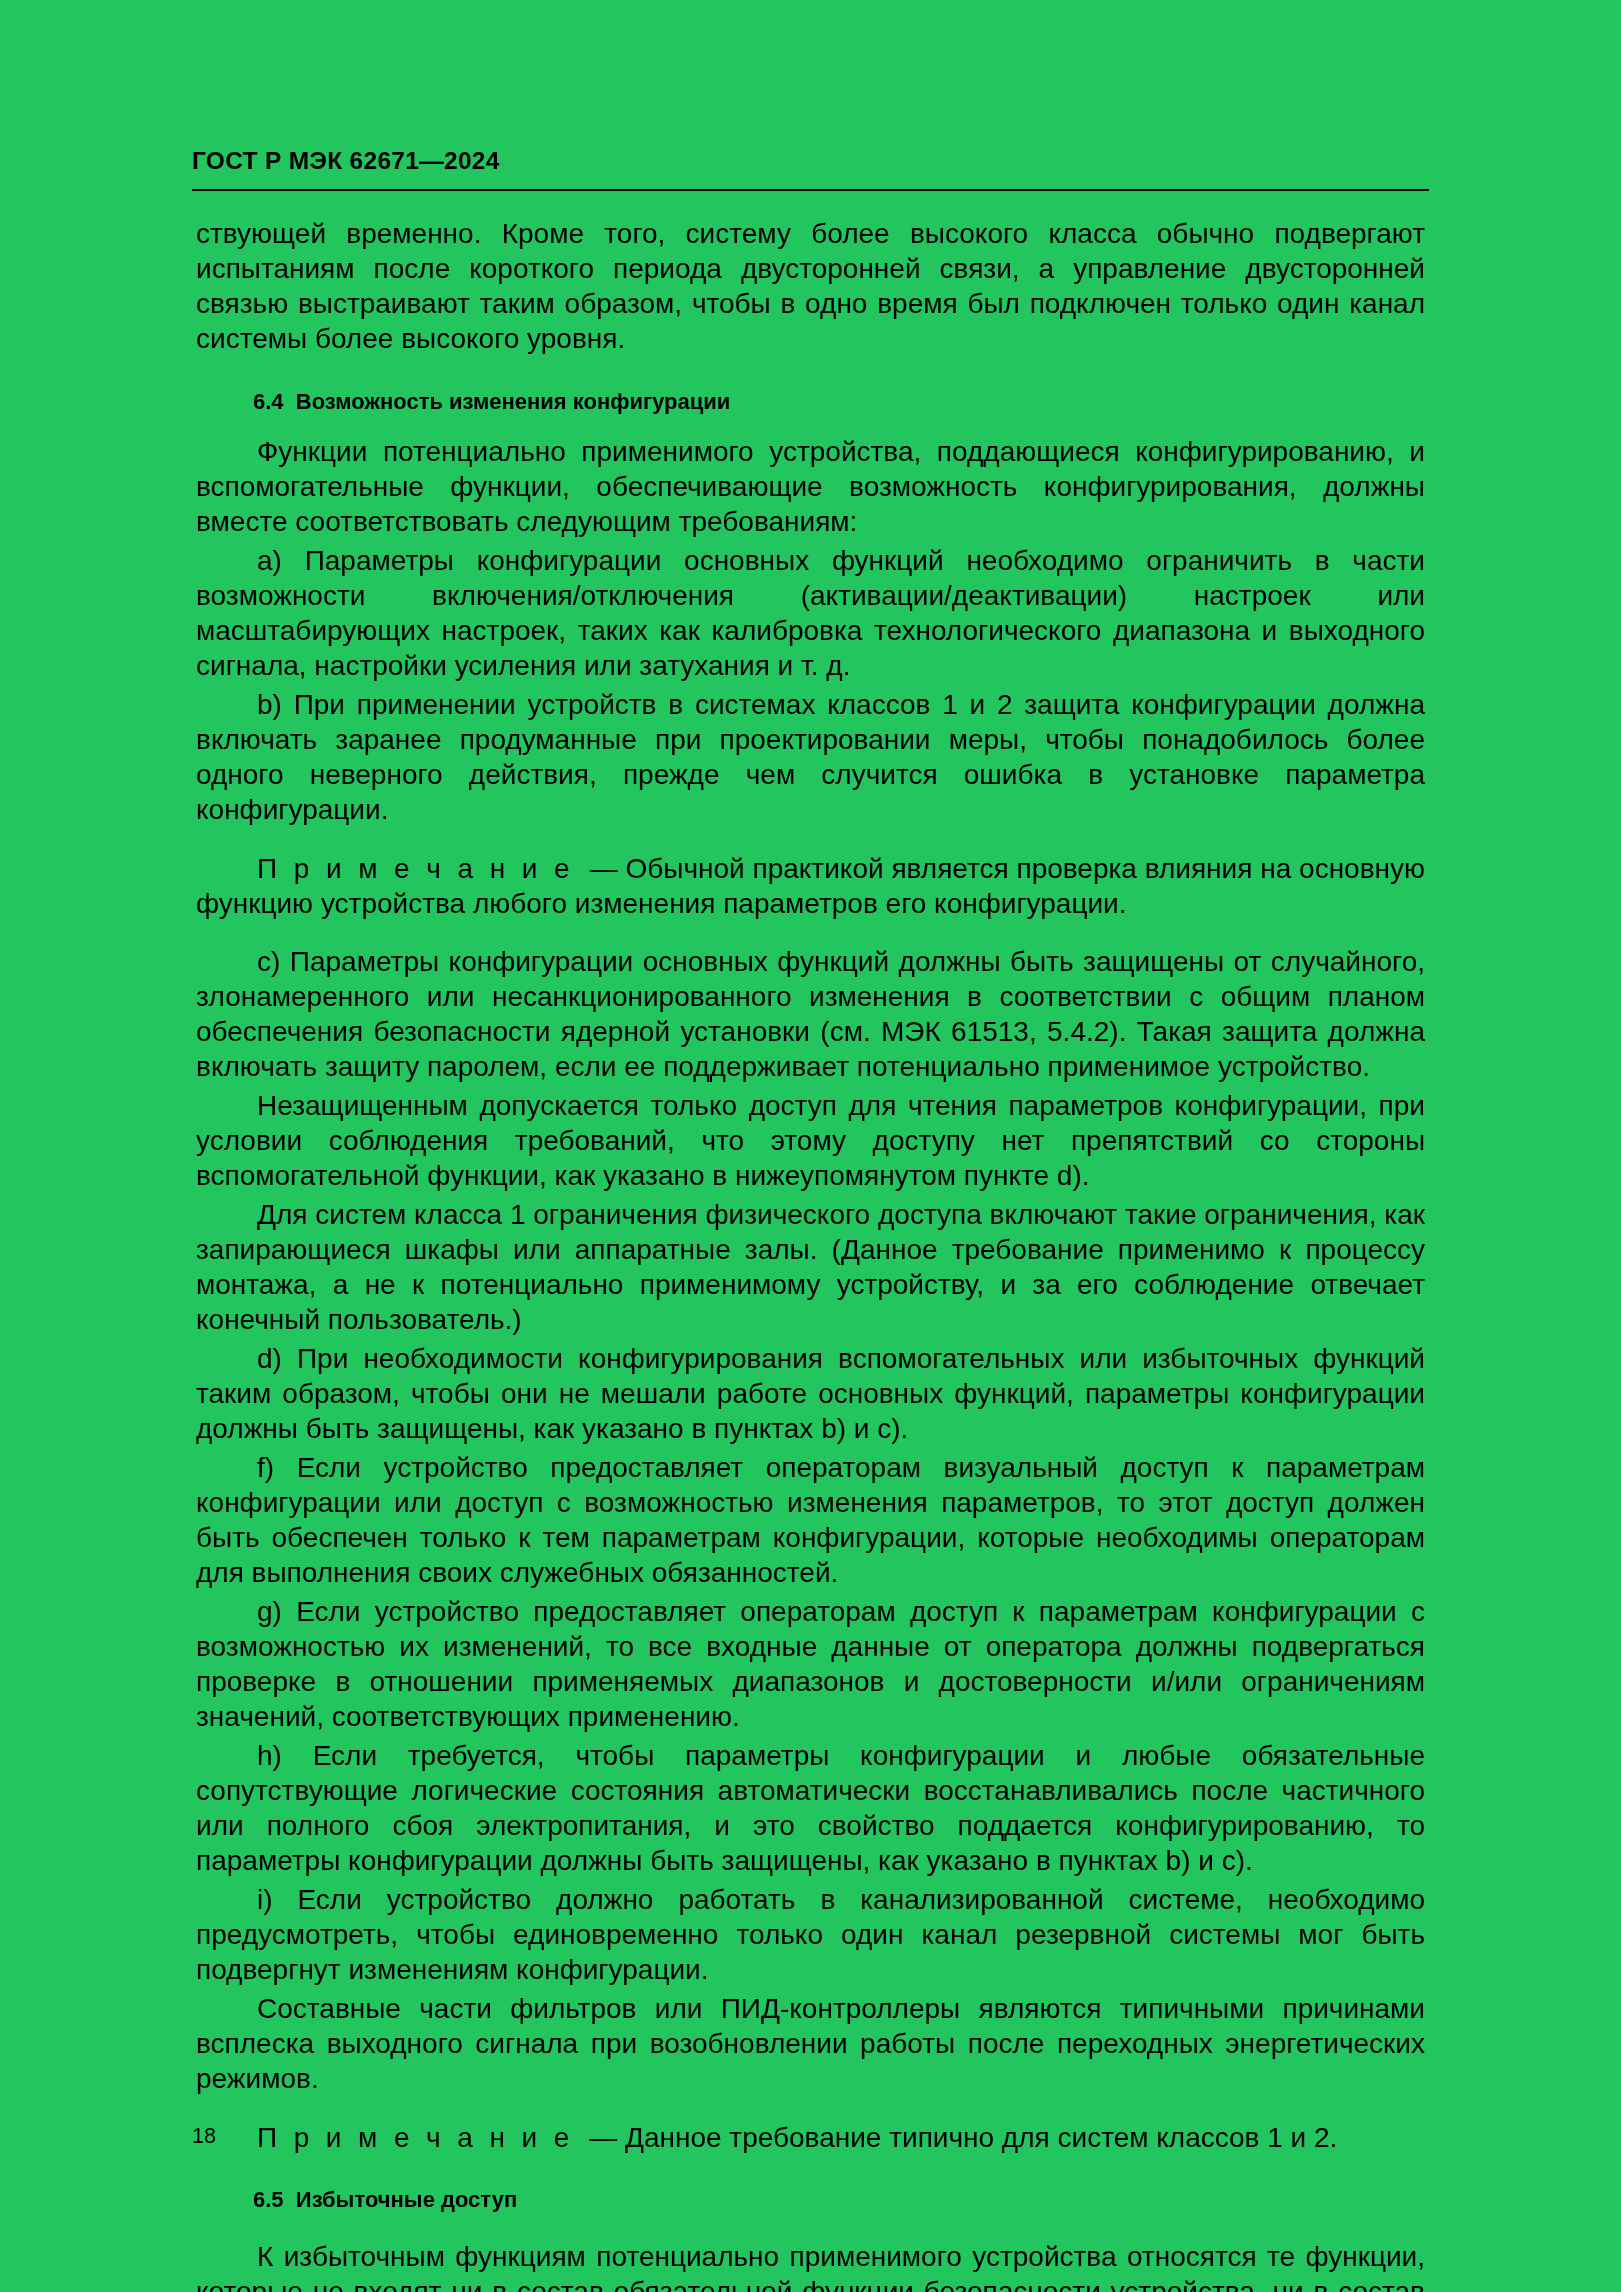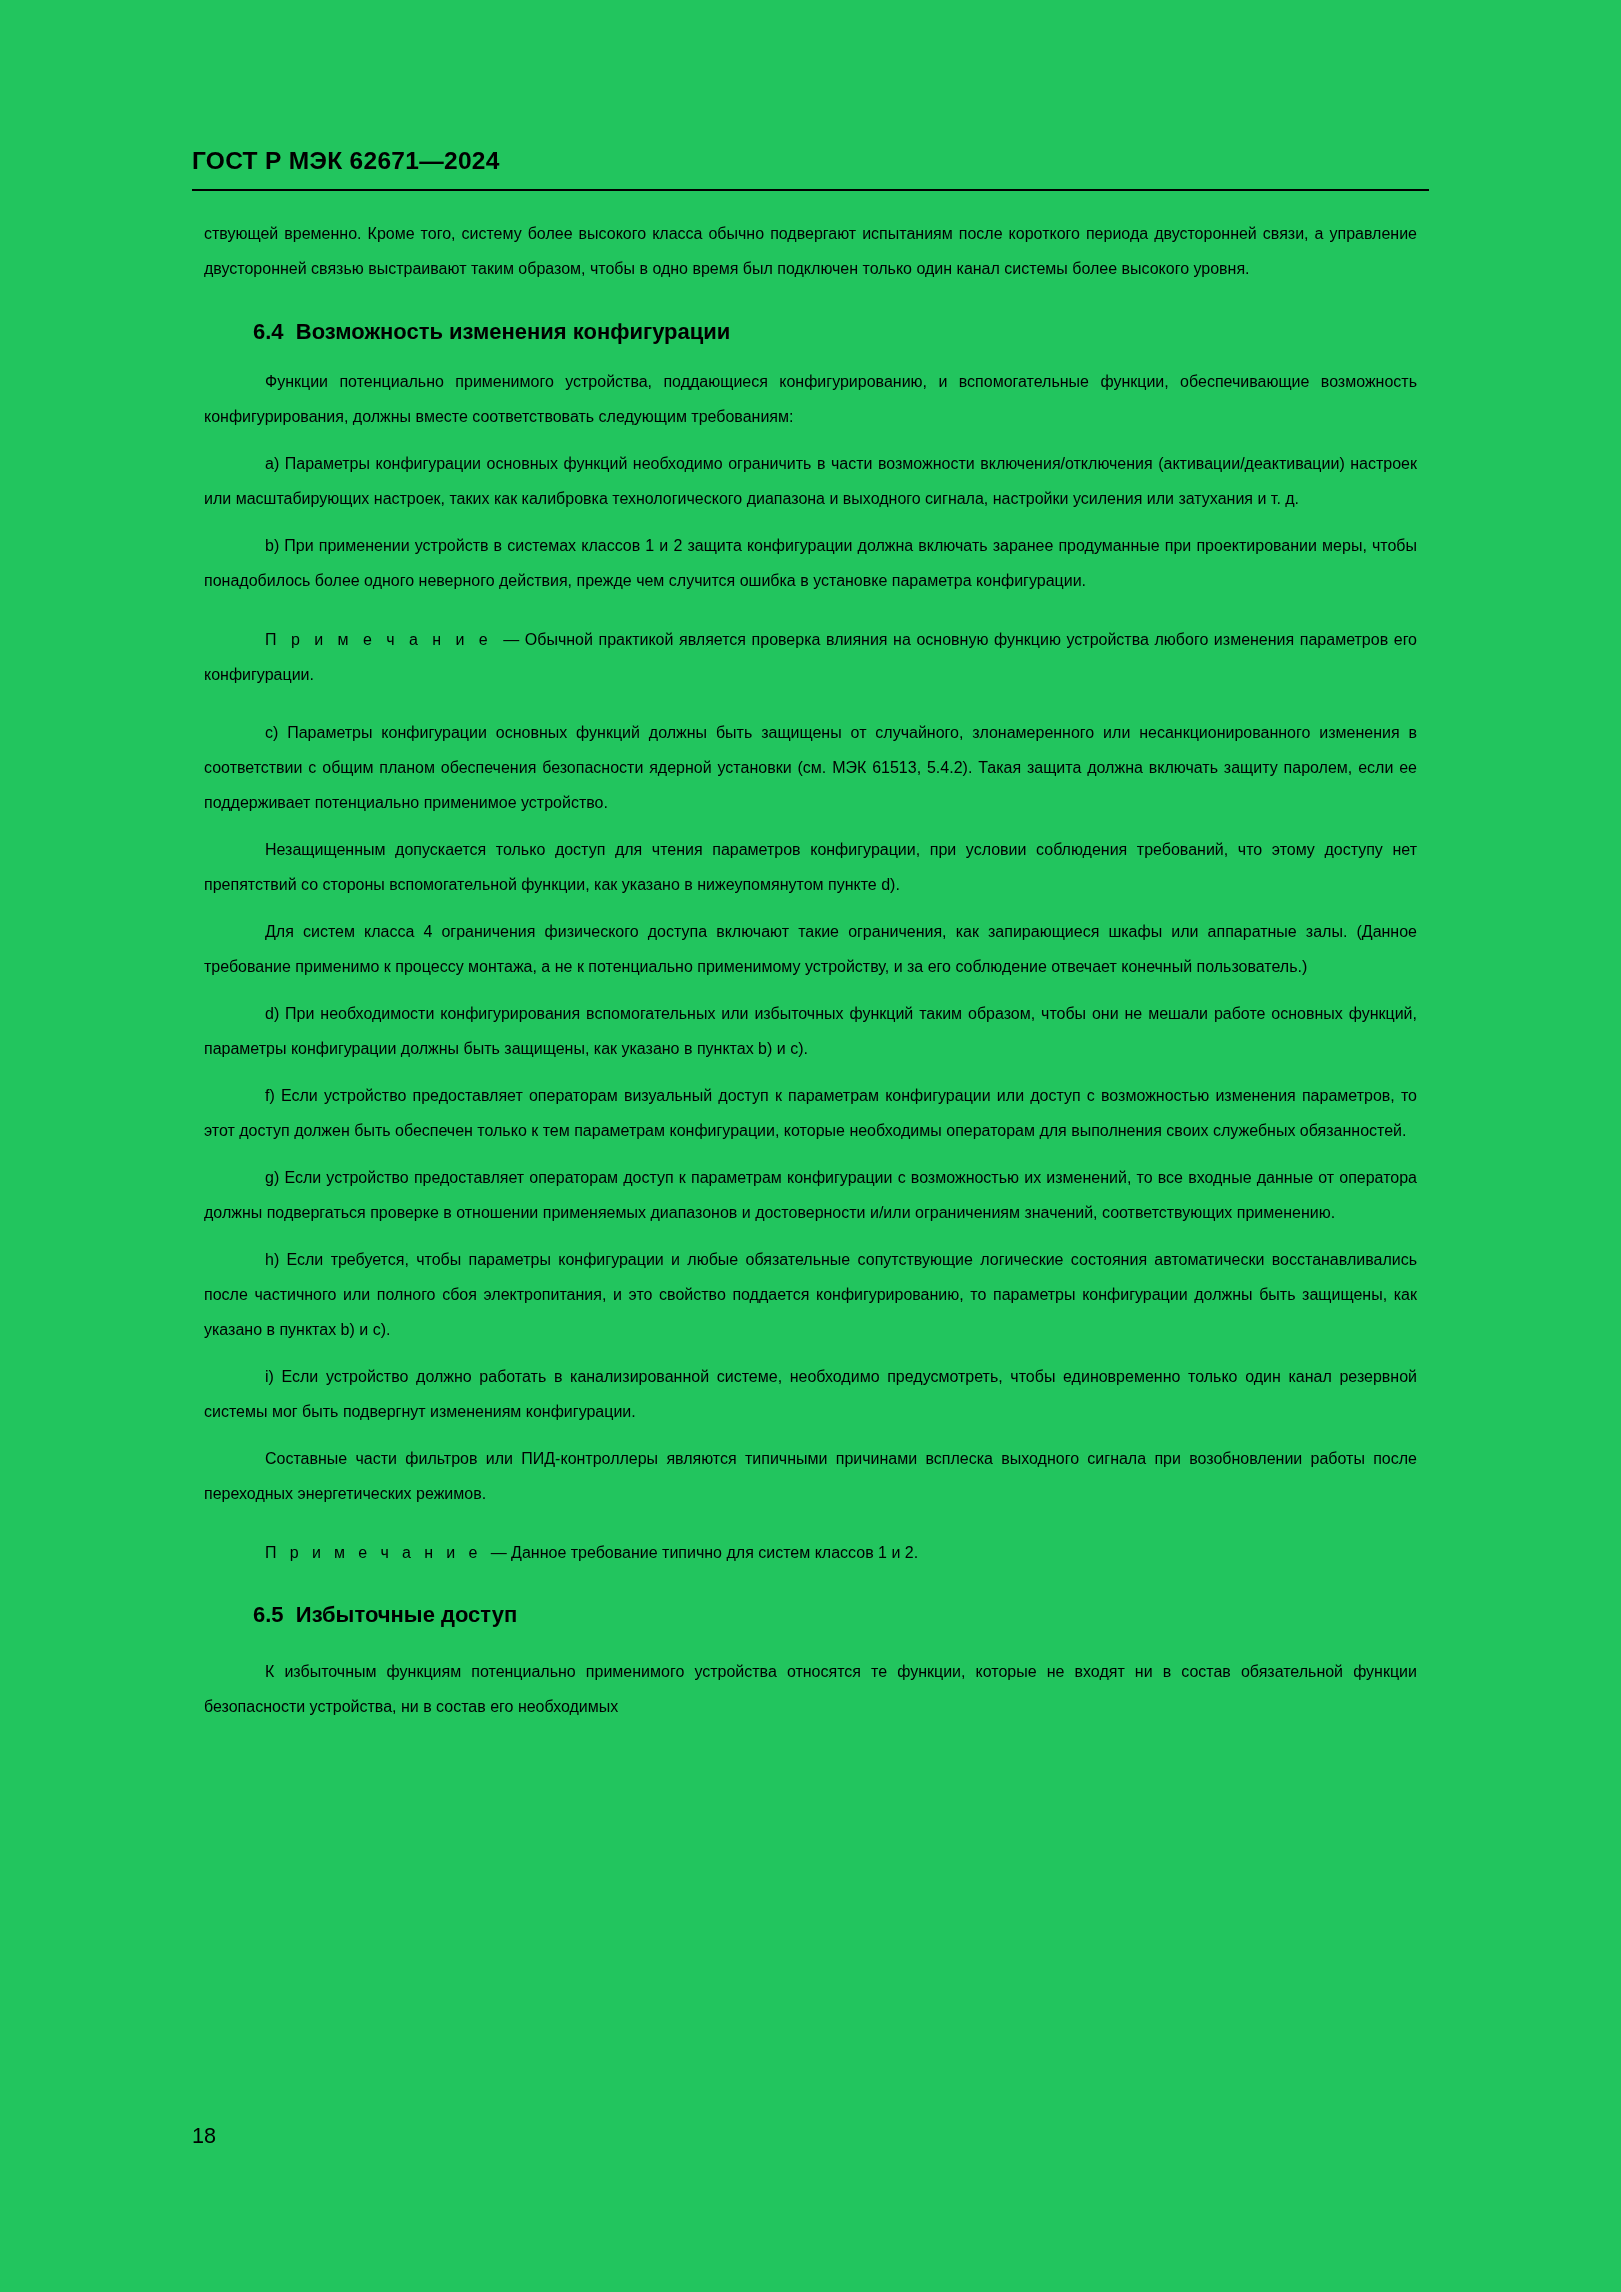--- a/index.html
+++ b/index.html
@@ -29,22 +29,22 @@
     letter-spacing: 0.3px;
     margin: 0 0 13.7px 0;
   }
   .rule {
     width: 1237px;
     height: 2px;
     background: #000;
     margin: 0 0 25.5px 0;
   }
   p {
-    margin: 12px;
-    font-size: 16px;
+    margin: 4px;
+    font-size: 28px;
     line-height: 35px;
     text-align: justify;
     text-justify: inter-word;
     hyphens: manual;
   }
   p.indent {
     text-indent: 61px;
   }
   .sec-head {
     font-size: 22px;
@@ -89,21 +89,21 @@
     <p class="indent">Функции потенциально применимого устройства, поддающиеся конфигурированию, и вспомогательные функции, обеспечивающие возможность конфигурирования, должны вместе соответствовать следующим требованиям:</p>
     <p class="indent">a)  Параметры конфигурации основных функций необходимо ограничить в части возможности включения/отключения (активации/деактивации) настроек или масштабирующих настроек, таких как калибровка технологического диапазона и выходного сигнала, настройки усиления или затухания и т. д.</p>
     <p class="indent">b)  При применении устройств в системах классов 1 и 2 защита конфигурации должна включать заранее продуманные при проектировании меры, чтобы понадобилось более одного неверного действия, прежде чем случится ошибка в установке параметра конфигурации.</p>
 
     <p class="indent note">
       <span class="lbl">П р и м е ч а н и е</span>&nbsp;&nbsp;<span>— Обычной практикой является проверка влияния на основную функцию устройства любого изменения параметров его конфигурации.</span>
     </p>
 
     <p class="indent">c)  Параметры конфигурации основных функций должны быть защищены от случайного, злонамеренного или несанкционированного изменения в соответствии с общим планом обеспечения безопасности ядерной установки (см. МЭК 61513, 5.4.2). Такая защита должна включать защиту паролем, если ее поддерживает потенциально применимое устройство.</p>
     <p class="indent">Незащищенным допускается только доступ для чтения параметров конфигурации, при условии соблюдения требований, что этому доступу нет препятствий со стороны вспомогательной функции, как указано в нижеупомянутом пункте d).</p>
-    <p class="indent">Для систем класса 4 ограничения физического доступа включают такие ограничения, как запирающиеся шкафы или аппаратные залы. (Данное требование применимо к процессу монтажа, а не к потенциально применимому устройству, и за его соблюдение отвечает конечный пользователь.)</p>
+    <p class="indent">Для систем класса 1 ограничения физического доступа включают такие ограничения, как запирающиеся шкафы или аппаратные залы. (Данное требование применимо к процессу монтажа, а не к потенциально применимому устройству, и за его соблюдение отвечает конечный пользователь.)</p>
     <p class="indent">d)  При необходимости конфигурирования вспомогательных или избыточных функций таким образом, чтобы они не мешали работе основных функций, параметры конфигурации должны быть защищены, как указано в пунктах b) и c).</p>
     <p class="indent">f)  Если устройство предоставляет операторам визуальный доступ к параметрам конфигурации или доступ с возможностью изменения параметров, то этот доступ должен быть обеспечен только к тем параметрам конфигурации, которые необходимы операторам для выполнения своих служебных обязанностей.</p>
     <p class="indent">g)  Если устройство предоставляет операторам доступ к параметрам конфигурации с возможностью их изменений, то все входные данные от оператора должны подвергаться проверке в отношении применяемых диапазонов и достоверности и/или ограничениям значений, соответствующих применению.</p>
     <p class="indent">h)  Если требуется, чтобы параметры конфигурации и любые обязательные сопутствующие логические состояния автоматически восстанавливались после частичного или полного сбоя электропитания, и это свойство поддается конфигурированию, то параметры конфигурации должны быть защищены, как указано в пунктах b) и c).</p>
     <p class="indent">i)  Если устройство должно работать в канализированной системе, необходимо предусмотреть, чтобы единовременно только один канал резервной системы мог быть подвергнут изменениям конфигурации.</p>
     <p class="indent">Составные части фильтров или ПИД-контроллеры являются типичными причинами всплеска выходного сигнала при возобновлении работы после переходных энергетических режимов.</p>
 
     <p class="indent note">
       <span class="lbl">П р и м е ч а н и е</span>&nbsp;&nbsp;<span>— Данное требование типично для систем классов 1 и 2.</span>
     </p>

